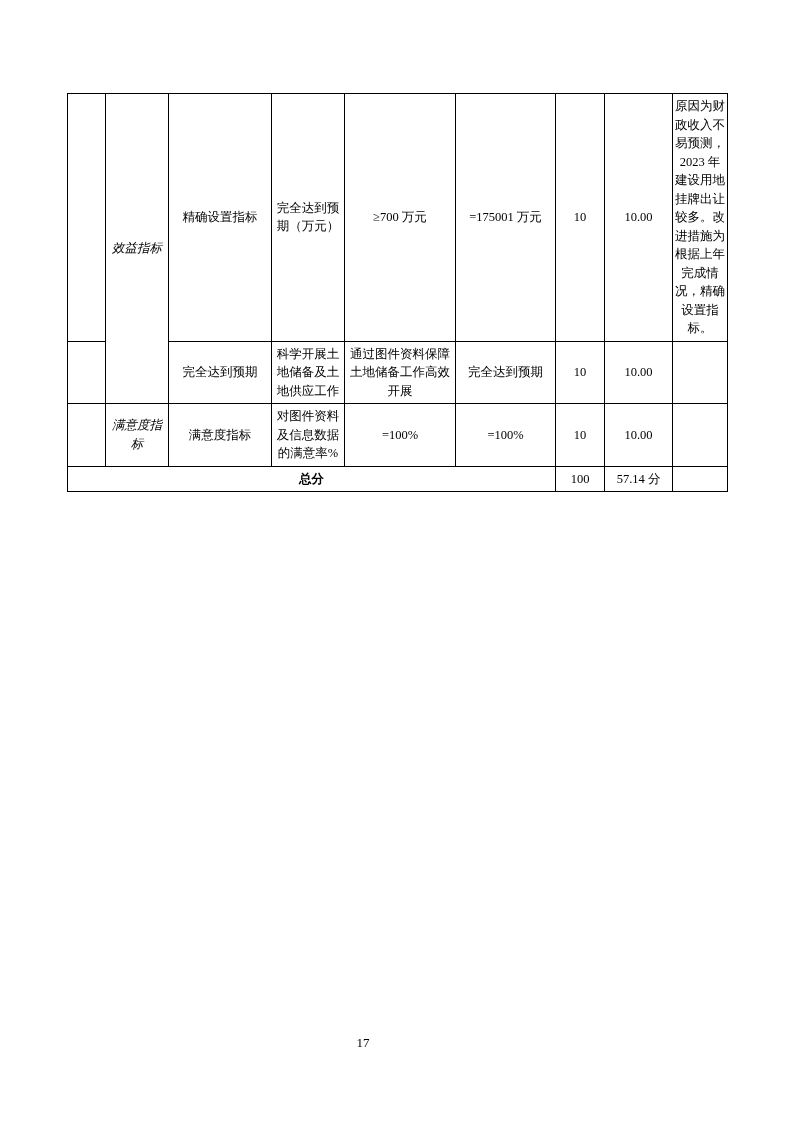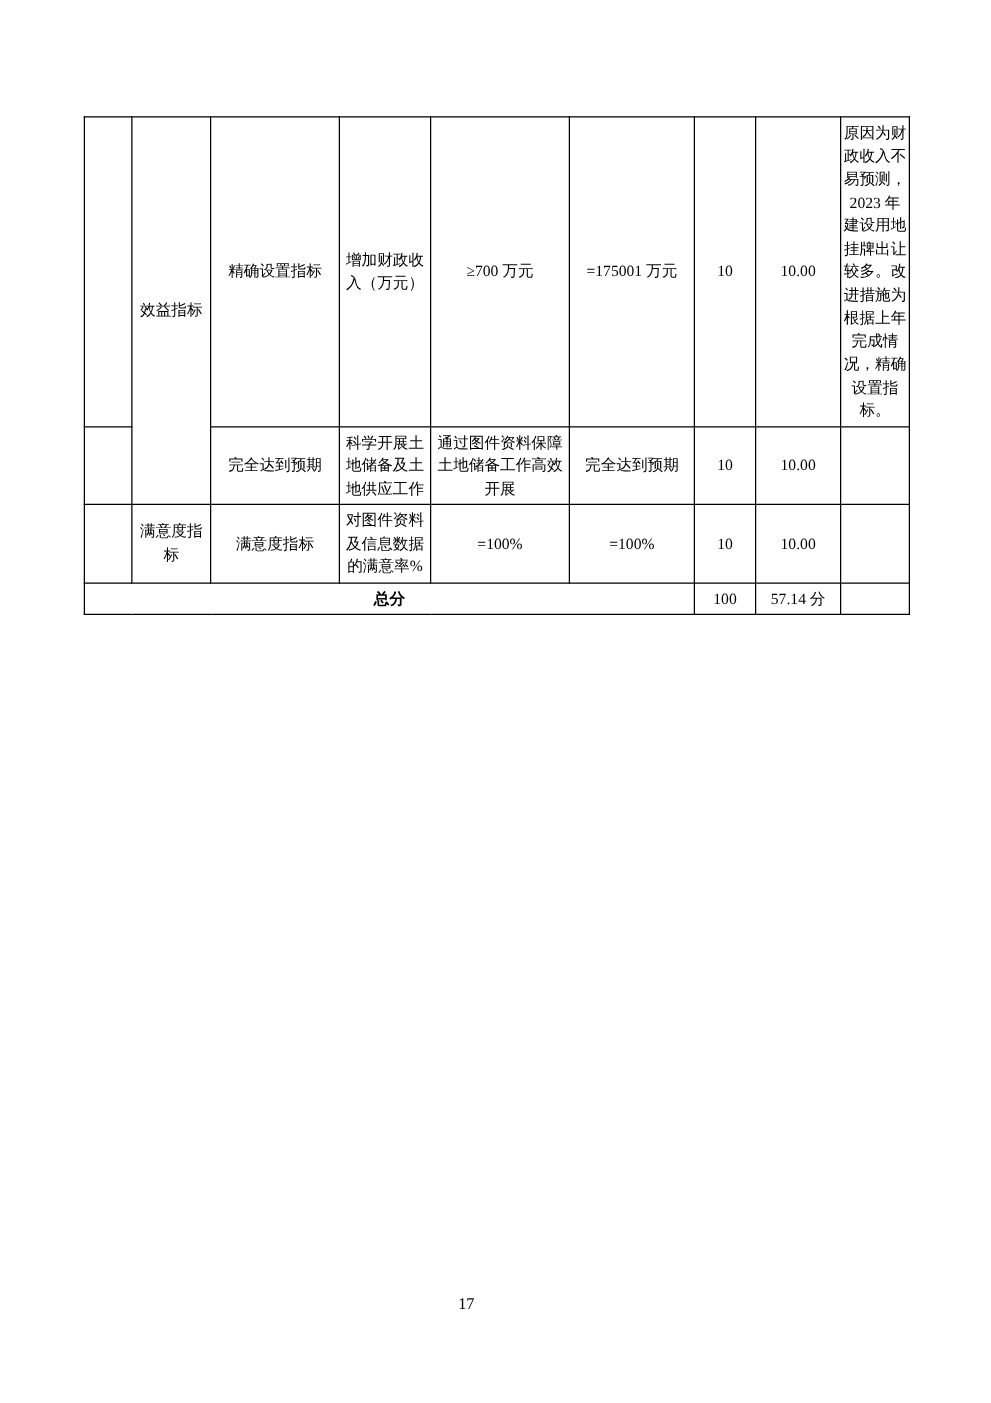--- a/index.html
+++ b/index.html
@@ -48,38 +48,39 @@
   col.c2 { width: 103px; }
   col.c3 { width: 73px; }
   col.c4 { width: 111px; }
   col.c5 { width: 100px; }
   col.c6 { width: 49px; }
   col.c7 { width: 68px; }
   col.c8 { width: 55px; }
 
   .narrow-vert {
     letter-spacing: 0;
+    font-style: italic;
   }
   .cell-remark {
     font-size: 12.5px;
     line-height: 1.52;
     padding: 4px 3px;
     vertical-align: top;
     margin-top: 23px;
   }
   .total-row td {
     font-size: 13px;
     padding: 4px 2px;
   }
   .total-label {
     font-weight: bold;
   }
   .pageno {
     position: absolute;
-    left: 10px;
+    left: 0;
     top: 1035px;
     width: 726px;
     text-align: center;
     font-size: 13px;
     color: #000000;
     font-family: "Liberation Serif", "DejaVu Serif", serif;
   }
 </style>
 </head>
 <body>
@@ -97,21 +98,21 @@
         <col class="c5">
         <col class="c6">
         <col class="c7">
         <col class="c8">
       </colgroup>
       <tbody>
         <tr>
           <td></td>
           <td class="narrow-vert" rowspan="2">效益指标</td>
           <td>精确设置指标</td>
-          <td>增加财政收入（万元）</td>
+          <td>完全达到预期（万元）</td>
           <td>≥700 万元</td>
           <td>=175001 万元</td>
           <td>10</td>
           <td>10.00</td>
           <td class="cell-remark">原因为财政收入不易预测，2023 年建设用地挂牌出让较多。改进措施为根据上年完成情况，精确设置指标。</td>
         </tr>
         <tr>
           <td></td>
           <td>完全达到预期</td>
           <td>科学开展土地储备及土地供应工作</td>

